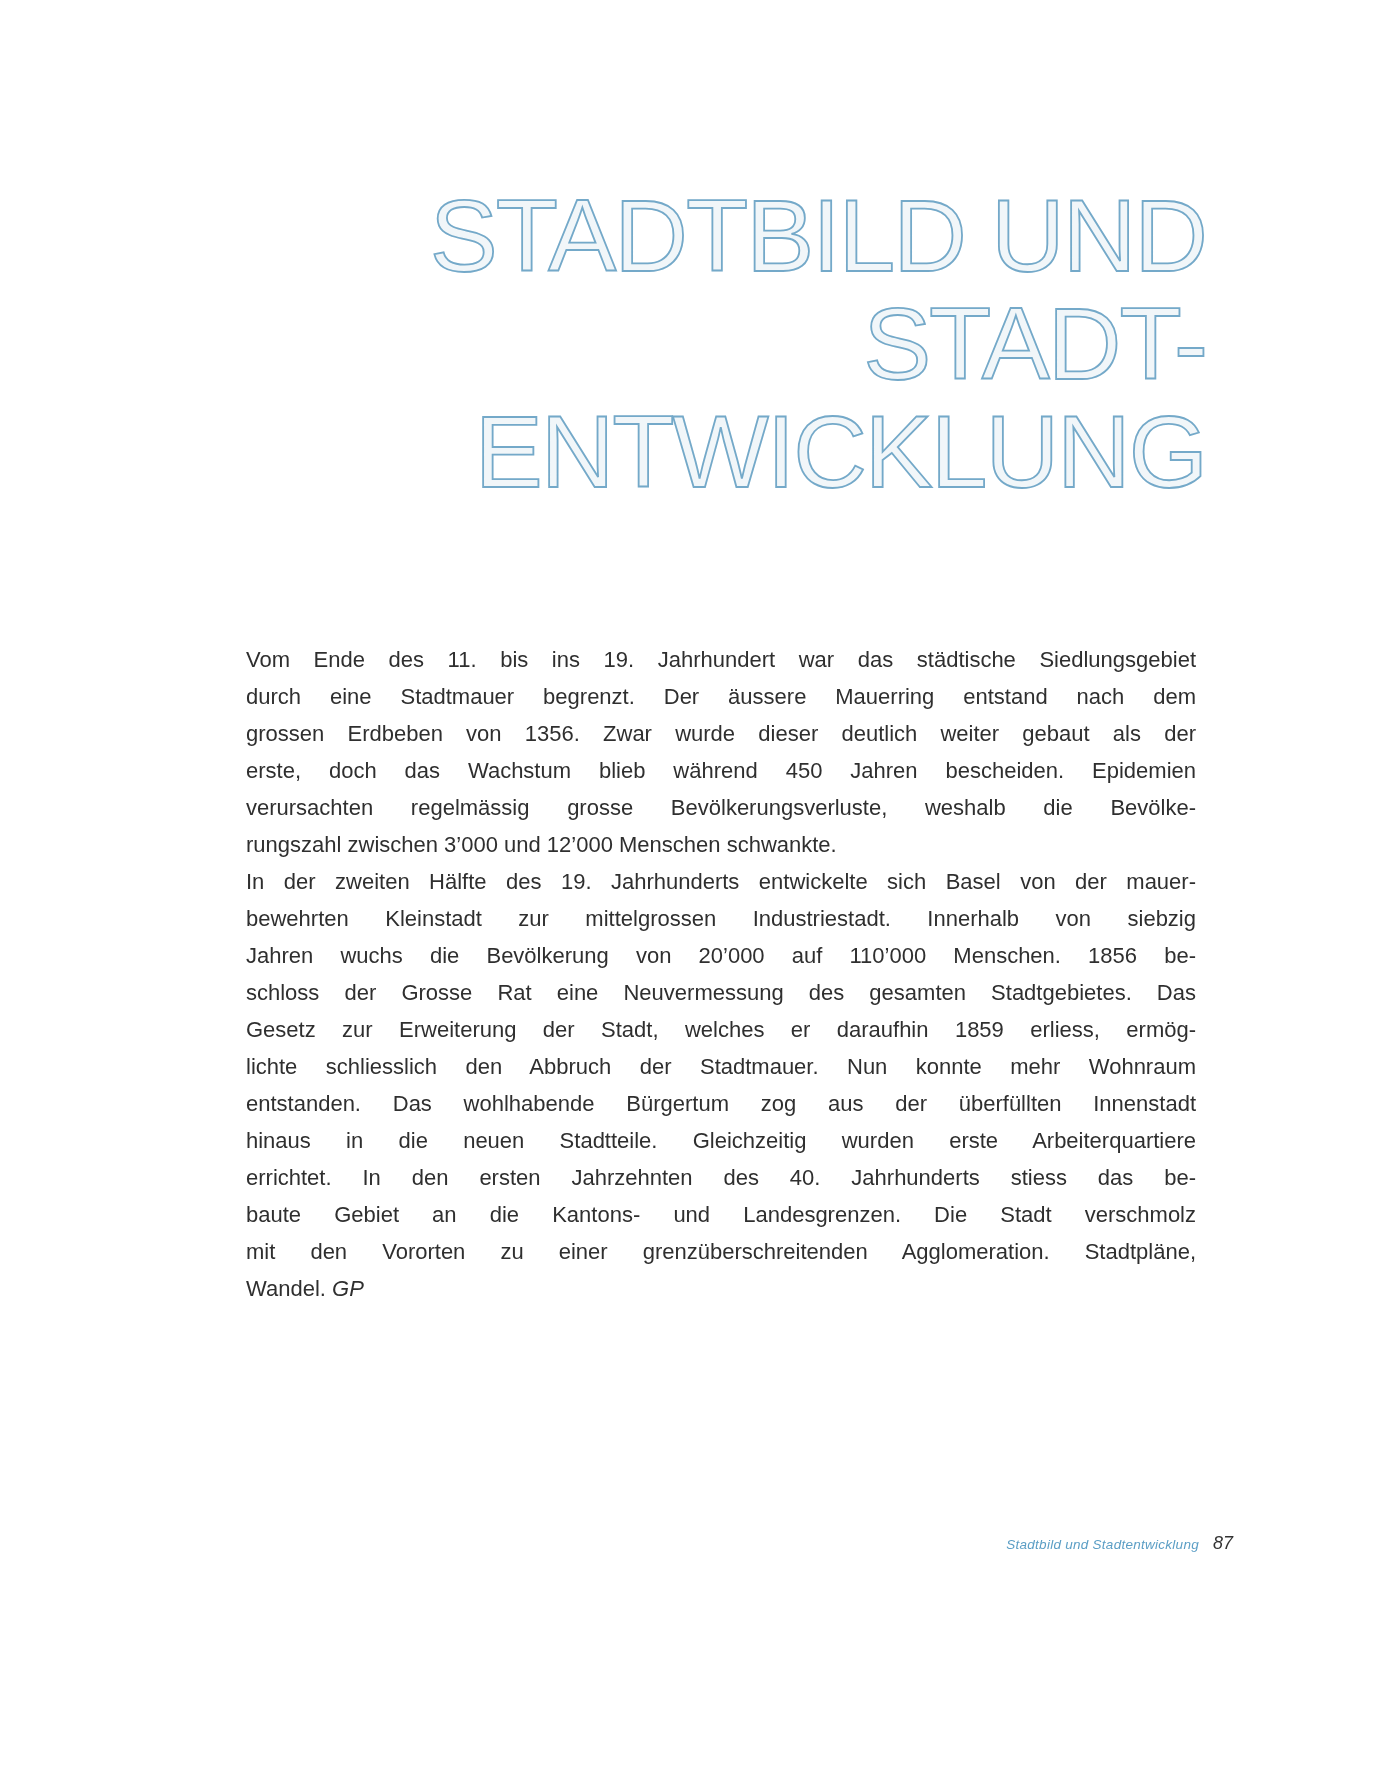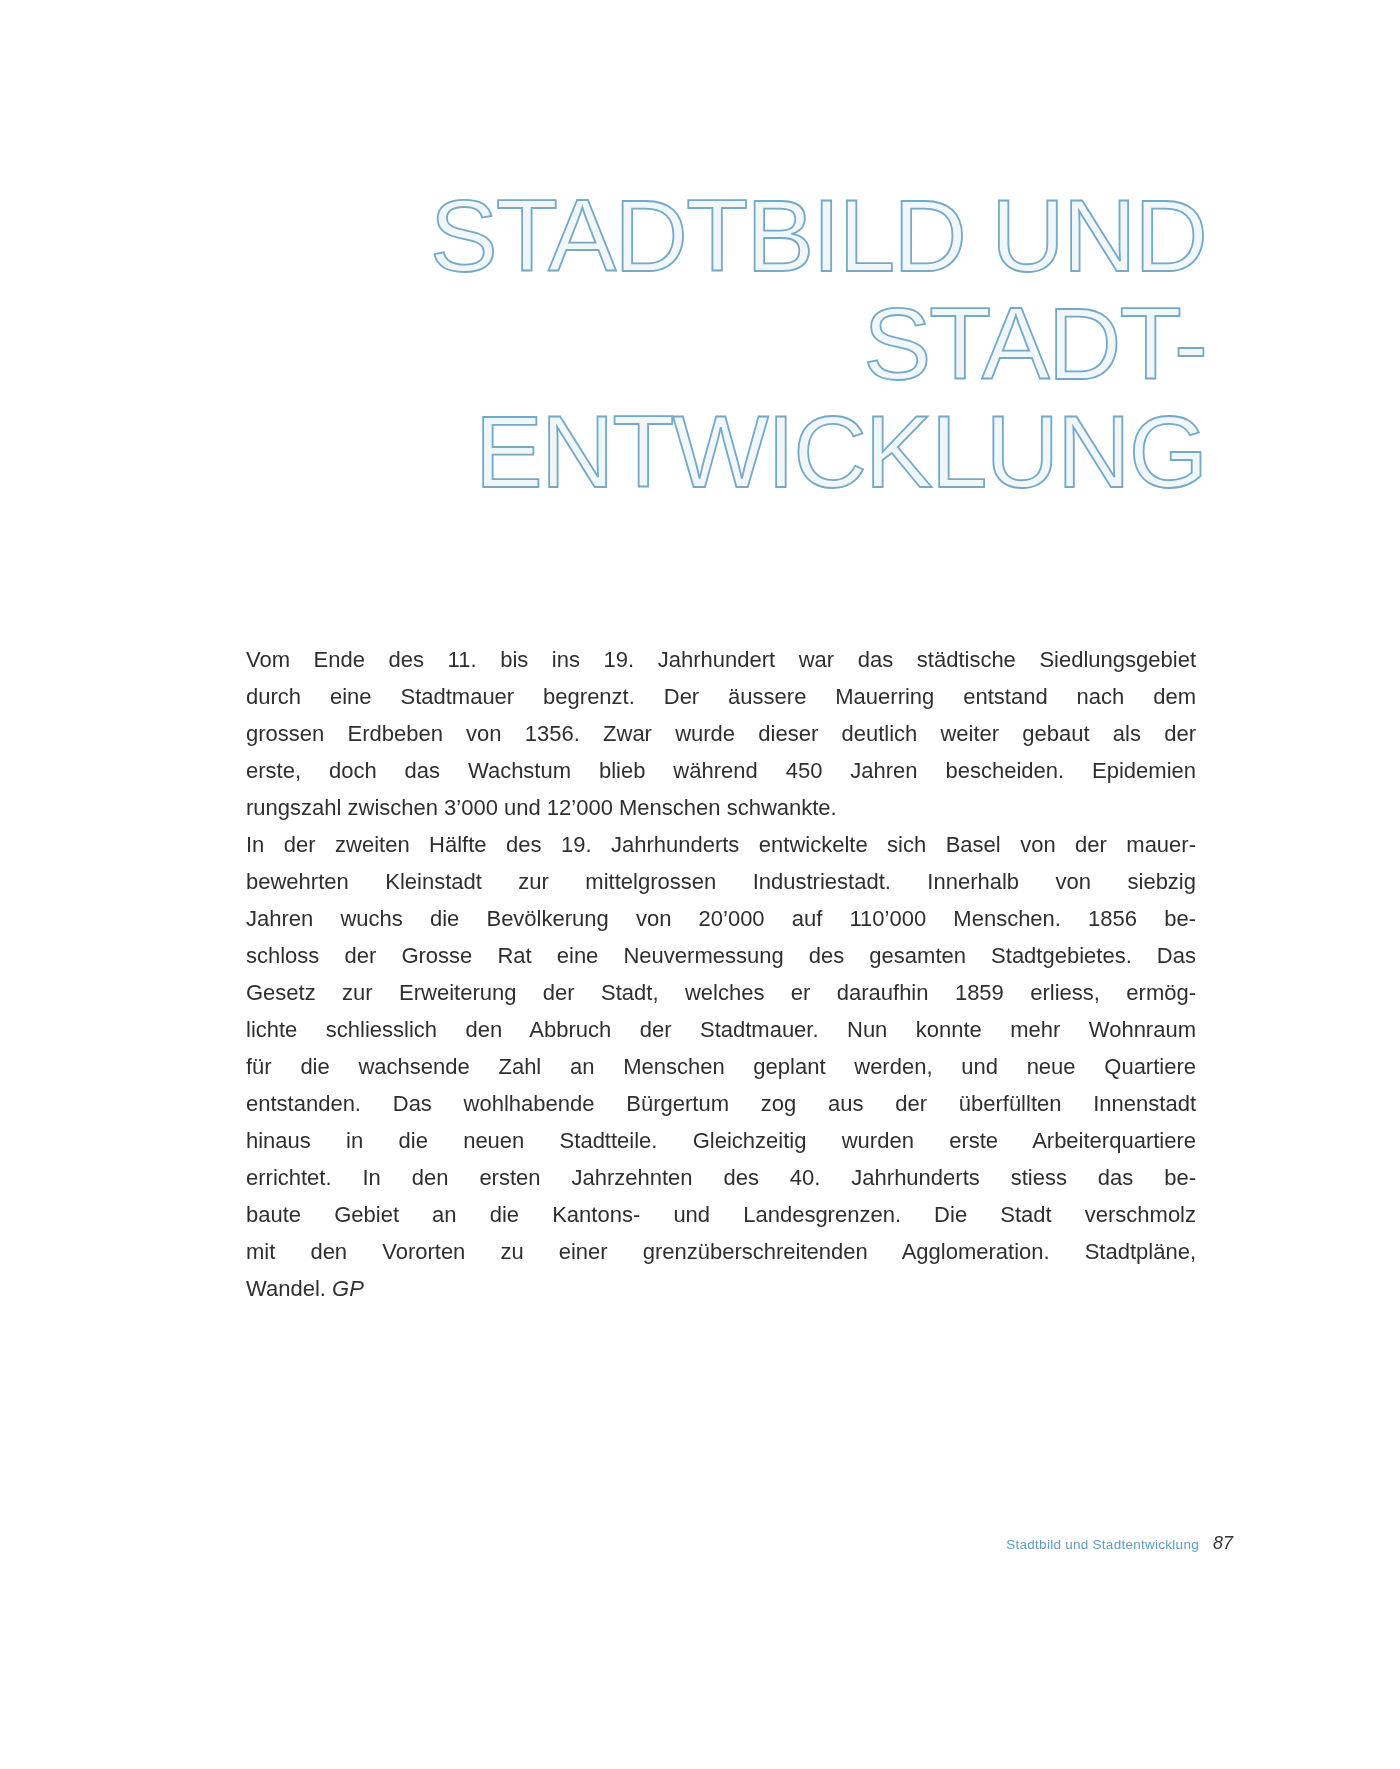--- a/index.html
+++ b/index.html
@@ -63,20 +63,21 @@
     right: 167px;
     display: flex;
     align-items: baseline;
     gap: 14px;
   }
   .footer-label {
     font-size: 13.5px;
     font-weight: 400;
     letter-spacing: 0.02em;
     color: var(--footer-label, #5b9ec5);
+    font-style: italic;
   }
   .footer-page {
     font-size: 18px;
     font-weight: 400;
     color: var(--page-number, #333333);
     font-style: italic;
   }
 </style>
 </head>
 <body>
@@ -87,28 +88,28 @@
     <span class="title-line">STADTBILD UND</span>
     <span class="title-line">STADT-</span>
     <span class="title-line">ENTWICKLUNG</span>
   </h1>
 
   <section class="body" id="body-text">
       <div class="body-line">Vom Ende des 11. bis ins 19. Jahrhundert war das städtische Siedlungsgebiet</div>
       <div class="body-line">durch eine Stadtmauer begrenzt. Der äussere Mauerring entstand nach dem</div>
       <div class="body-line">grossen Erdbeben von 1356. Zwar wurde dieser deutlich weiter gebaut als der</div>
       <div class="body-line">erste, doch das Wachstum blieb während 450 Jahren bescheiden. Epidemien</div>
+      <div class="body-line">verursachten regelmässig grosse Bevölkerungsverluste, weshalb die Bevölke-</div>
       <div class="body-line last">rungszahl zwischen 3’000 und 12’000 Menschen schwankte.</div>
       <div class="body-line">In der zweiten Hälfte des 19. Jahrhunderts entwickelte sich Basel von der mauer-</div>
       <div class="body-line">bewehrten Kleinstadt zur mittelgrossen Industriestadt. Innerhalb von siebzig</div>
       <div class="body-line">Jahren wuchs die Bevölkerung von 20’000 auf 110’000 Menschen. 1856 be-</div>
       <div class="body-line">schloss der Grosse Rat eine Neuvermessung des gesamten Stadtgebietes. Das</div>
       <div class="body-line">Gesetz zur Erweiterung der Stadt, welches er daraufhin 1859 erliess, ermög-</div>
       <div class="body-line">lichte schliesslich den Abbruch der Stadtmauer. Nun konnte mehr Wohnraum</div>
-      <div class="body-line">für die wachsende Zahl an Menschen geplant werden, und neue Quartiere</div>
       <div class="body-line">entstanden. Das wohlhabende Bürgertum zog aus der überfüllten Innenstadt</div>
       <div class="body-line">hinaus in die neuen Stadtteile. Gleichzeitig wurden erste Arbeiterquartiere</div>
       <div class="body-line">errichtet. In den ersten Jahrzehnten des 40. Jahrhunderts stiess das be-</div>
       <div class="body-line">baute Gebiet an die Kantons- und Landesgrenzen. Die Stadt verschmolz</div>
       <div class="body-line">mit den Vororten zu einer grenzüberschreitenden Agglomeration. Stadtpläne,</div>
       <div class="body-line last">Wandel. <span class="sig">GP</span></div>
     </section>
 
   <footer class="footer">
     <span class="footer-label">Stadtbild und Stadtentwicklung</span>

